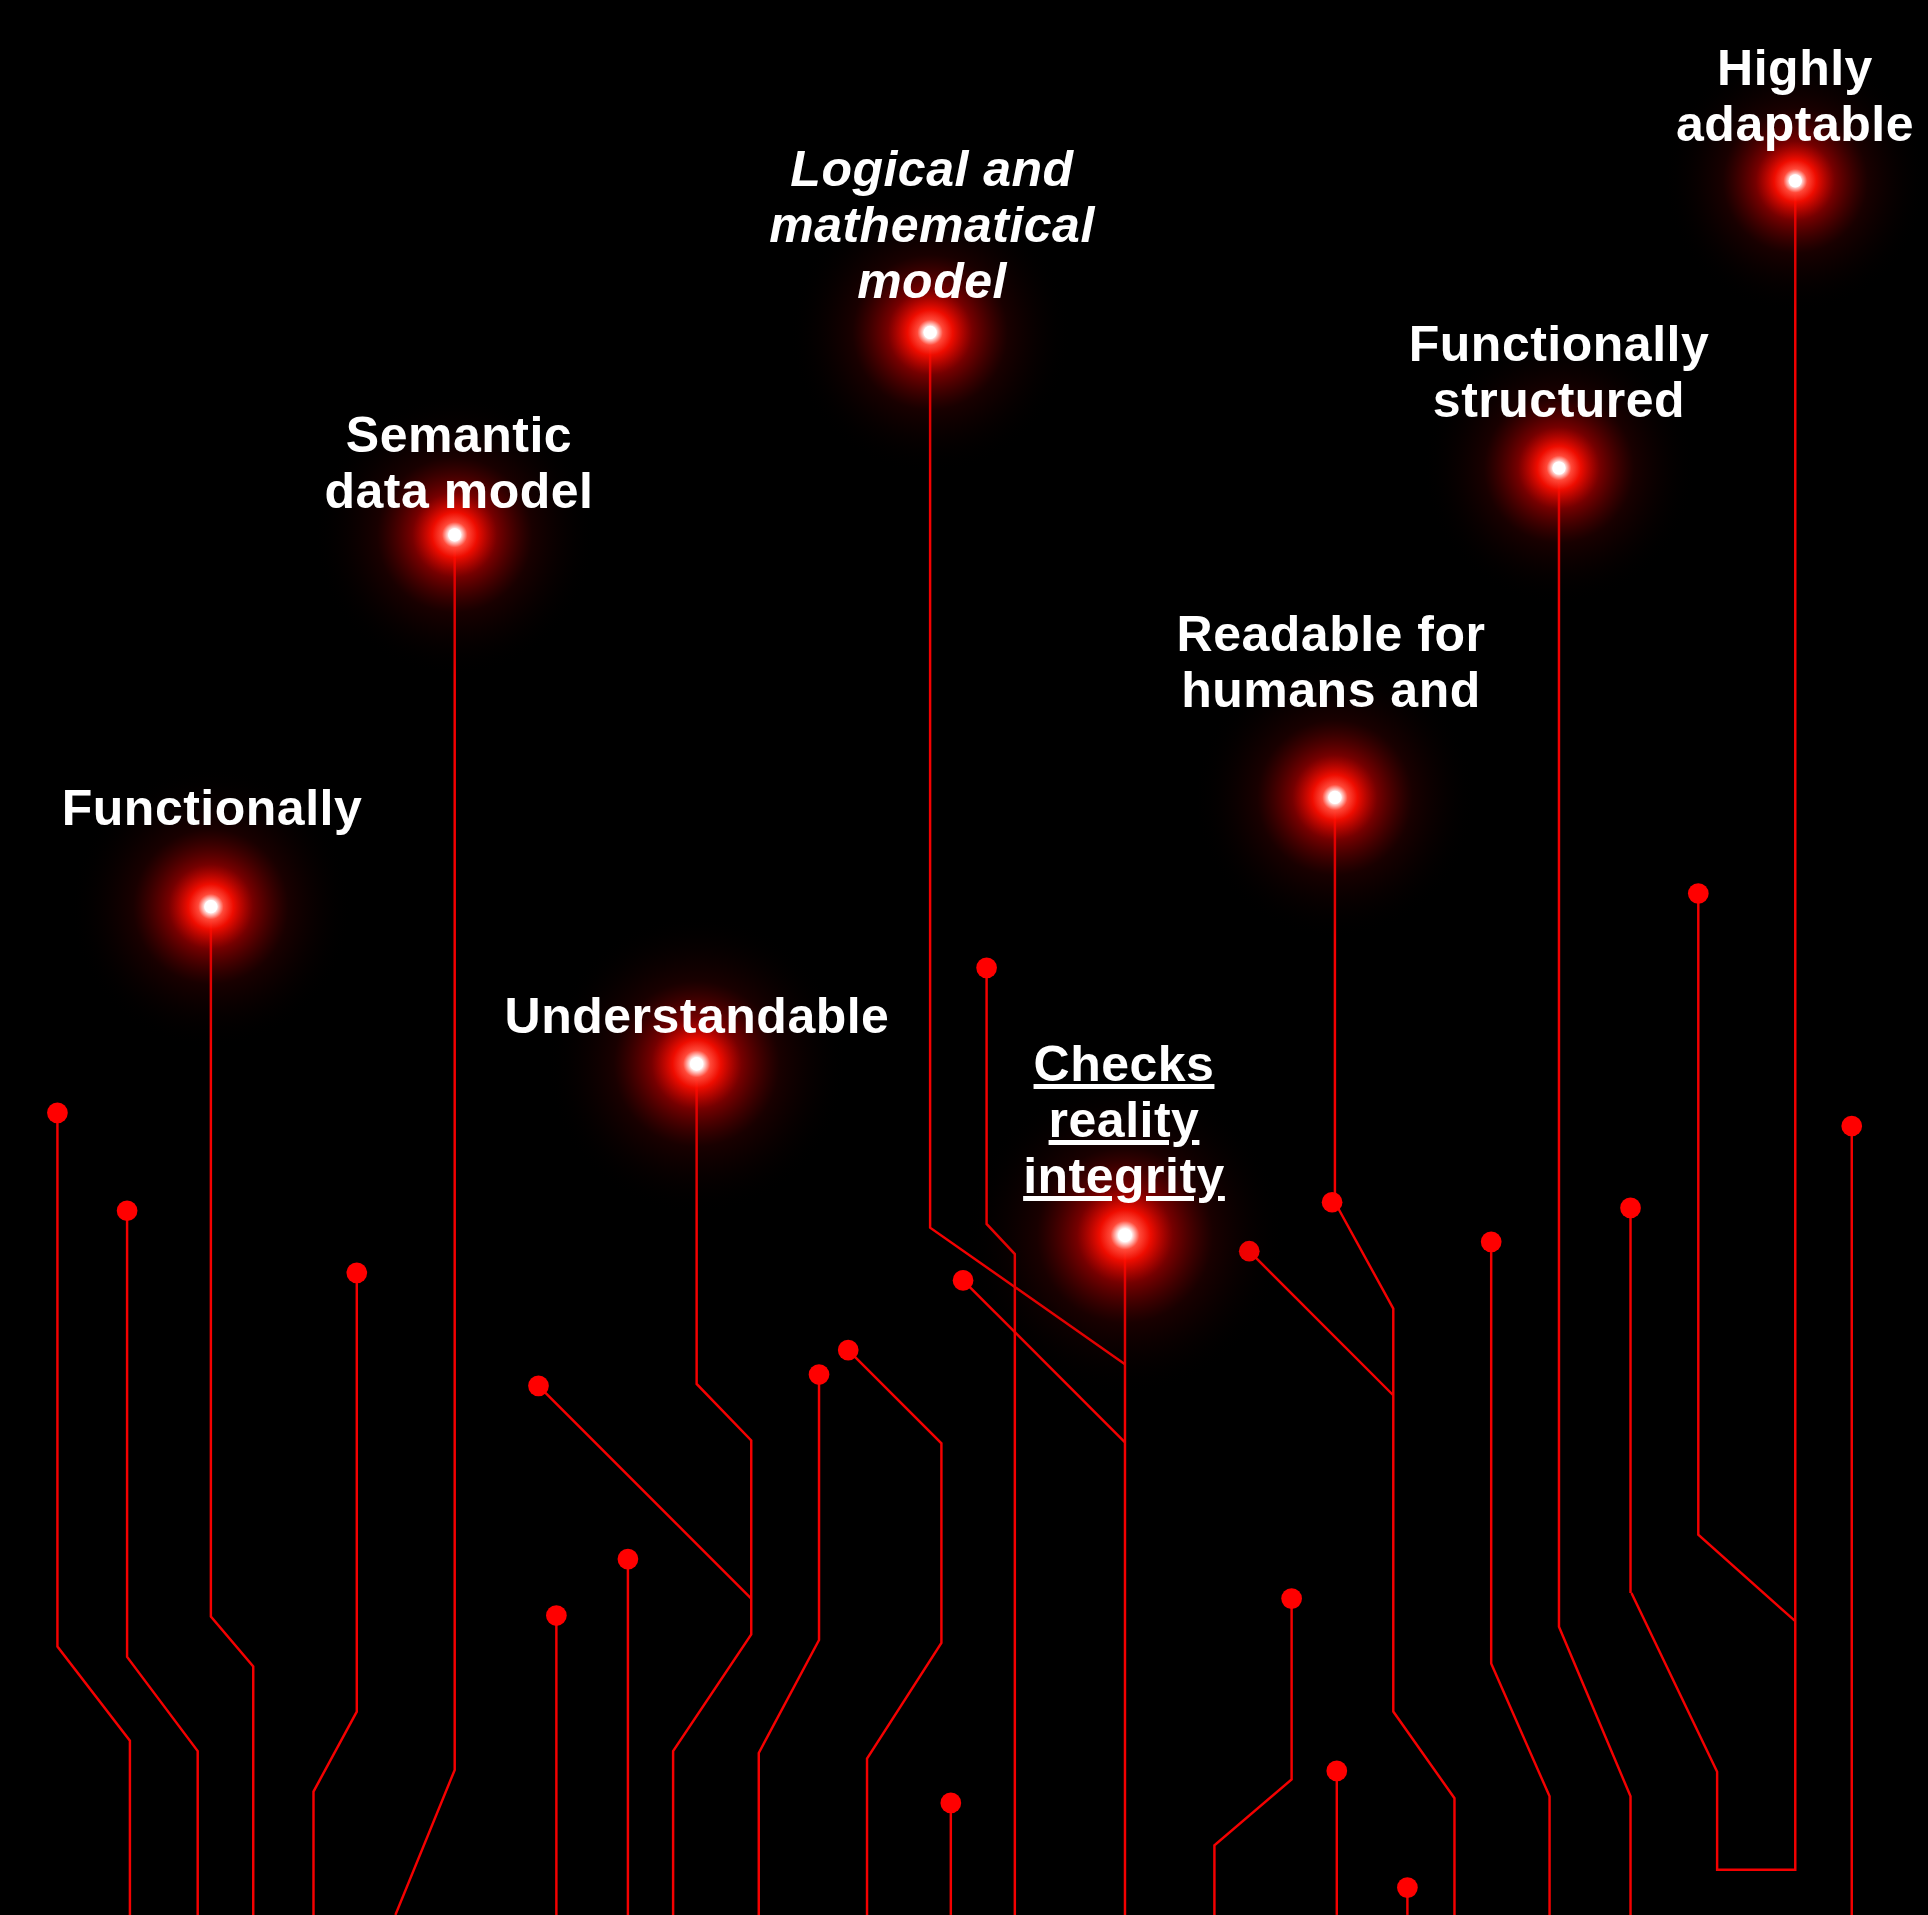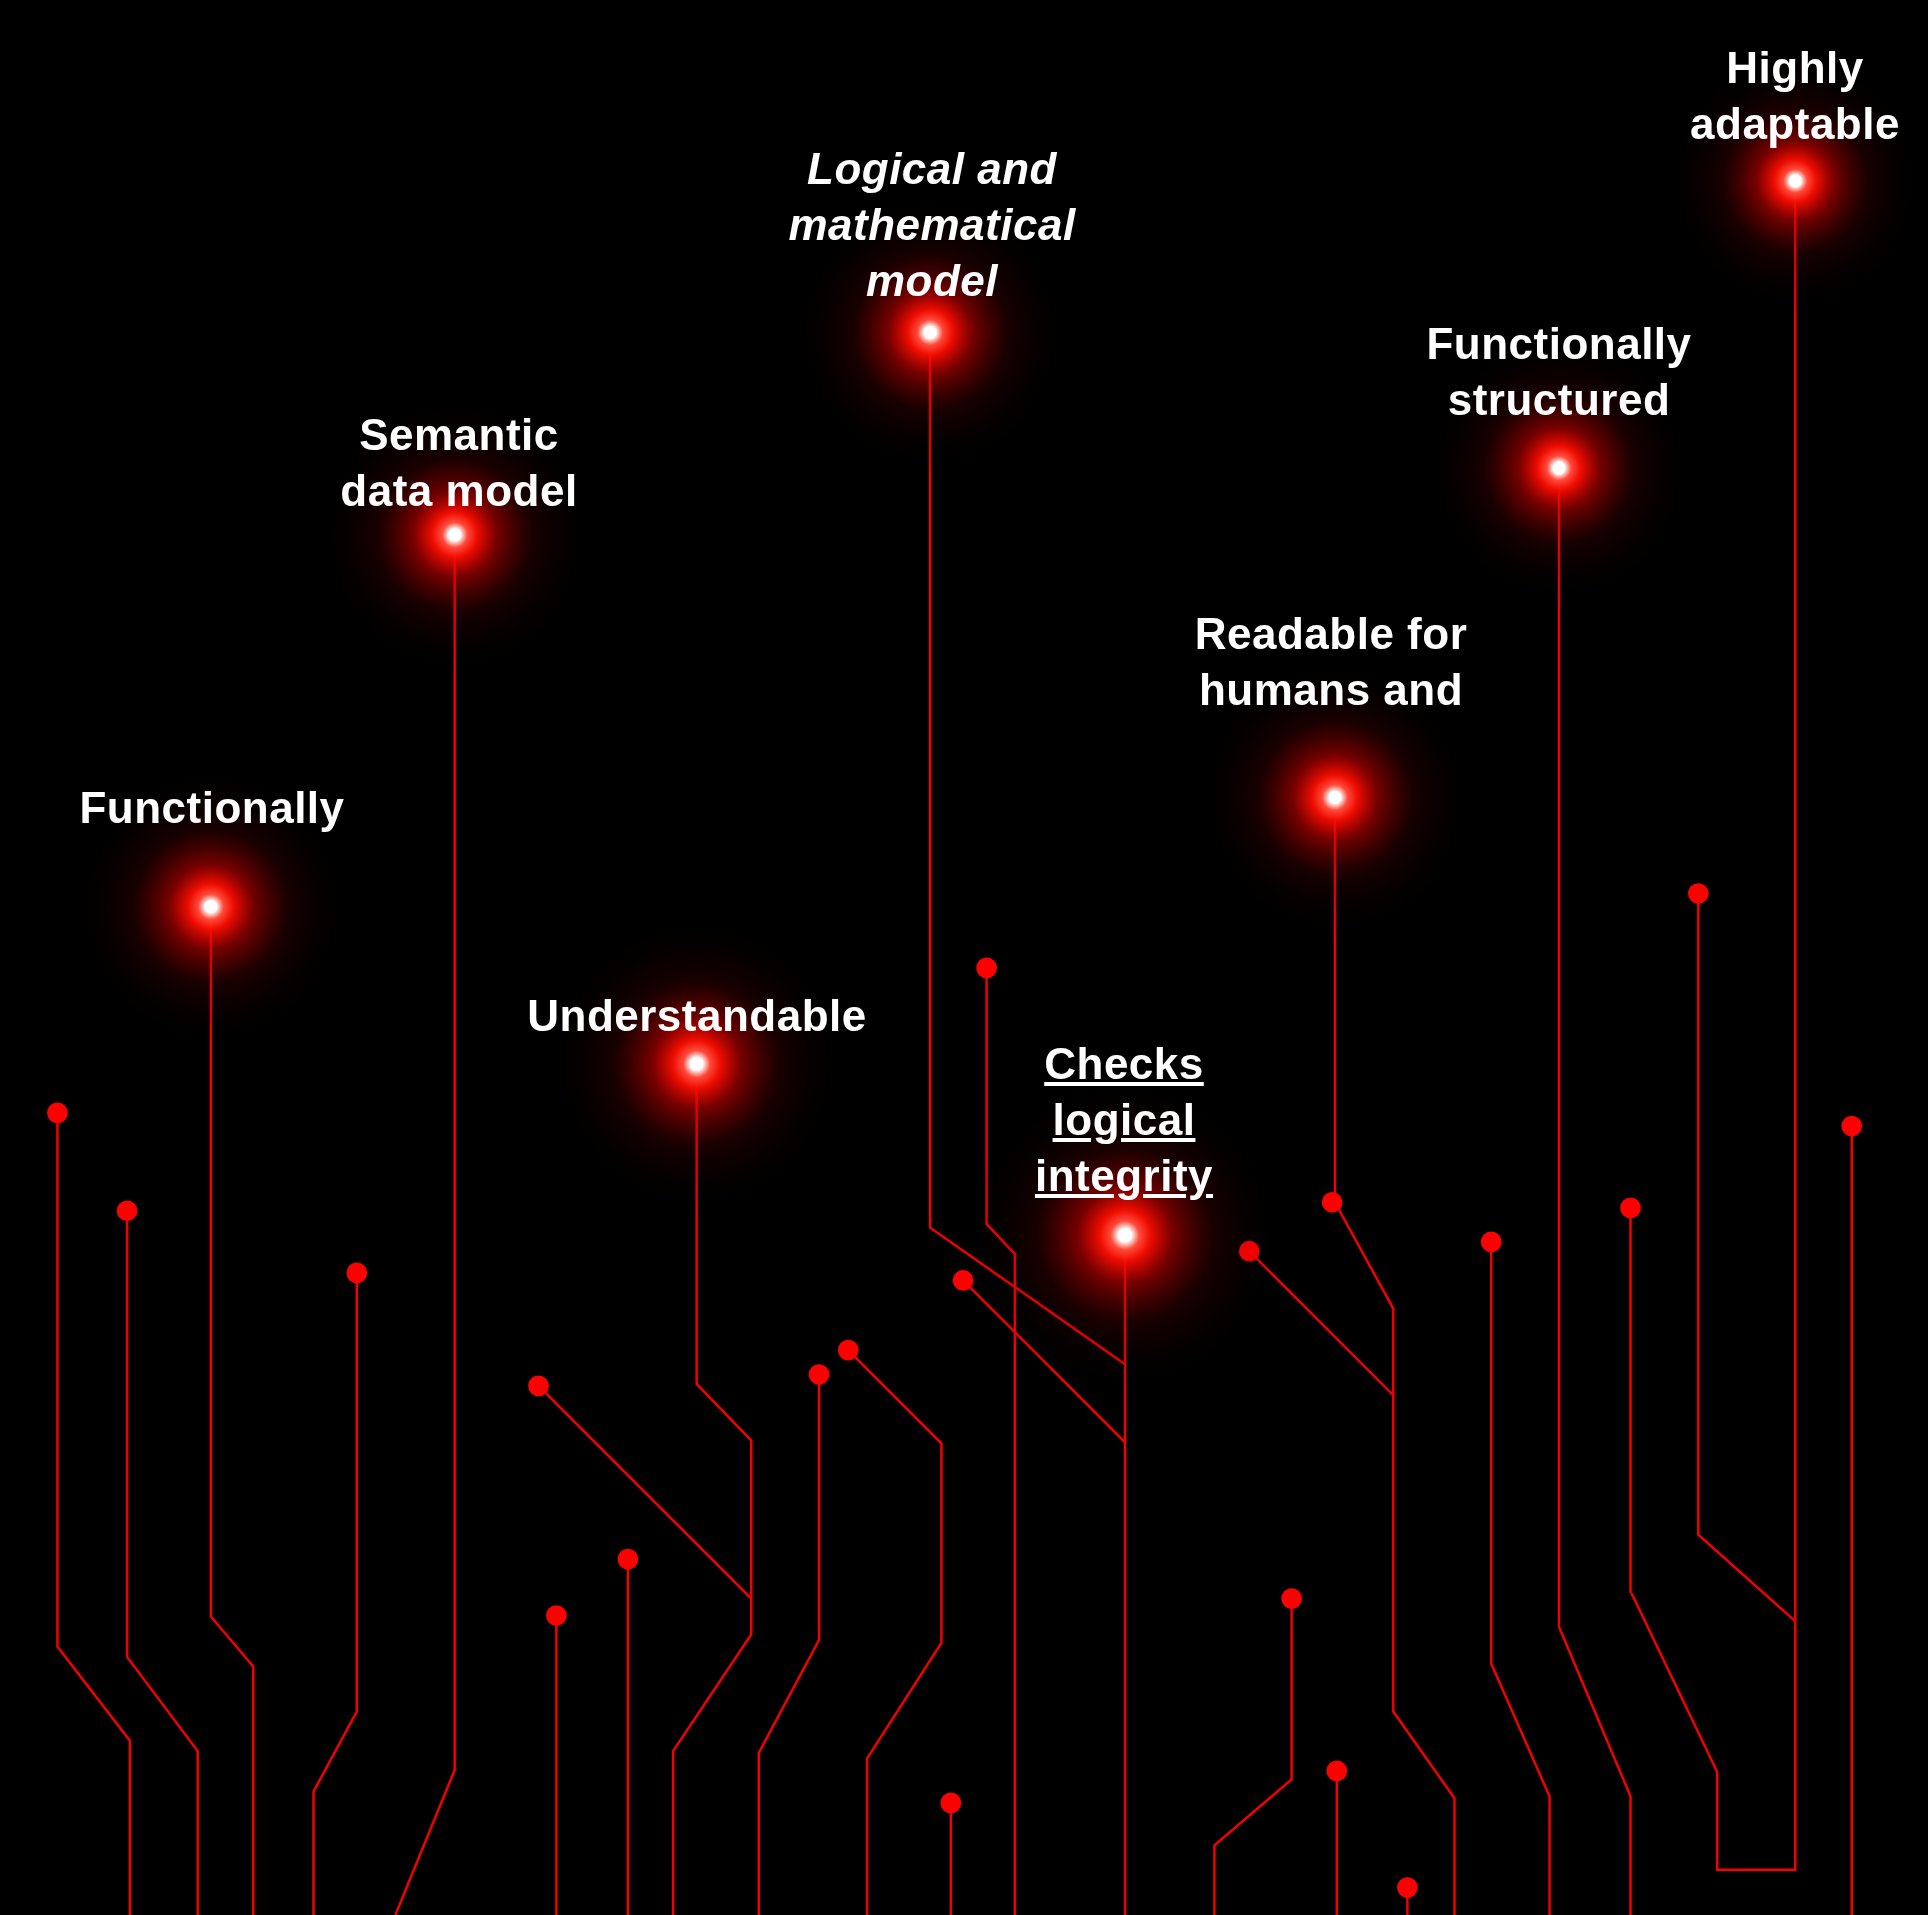--- a/index.html
+++ b/index.html
@@ -22,21 +22,21 @@
     width: 100%;
     height: 100%;
     display: block;
   }
   .node-label {
     position: absolute;
     transform: translateX(-50%);
     text-align: center;
     color: #ffffff;
     font-weight: bold;
-    font-size: 44px;
+    font-size: 50px;
     line-height: 56px;
     white-space: nowrap;
     letter-spacing: 0.5px;
     z-index: 3;
   }
   .node-label span { display: block; }
 </style>
 </head>
 <body>
 
@@ -135,21 +135,21 @@
   <div class="node-label" style="left: 932px; top: 141px; font-style: italic;">
     <span>Logical and</span>
     <span>mathematical</span>
     <span>model</span>
   </div>
   <div class="node-label" style="left: 697px; top: 988px;">
     <span>Understandable</span>
   </div>
   <div class="node-label" style="left: 1124px; top: 1036px; text-decoration: underline;">
     <span>Checks</span>
-    <span>logical</span>
+    <span>reality</span>
     <span>integrity</span>
   </div>
   <div class="node-label" style="left: 1331px; top: 606px;">
     <span>Readable for</span>
     <span>humans and</span>
   </div>
   <div class="node-label" style="left: 1559px; top: 316px;">
     <span>Functionally</span>
     <span>structured</span>
   </div>

